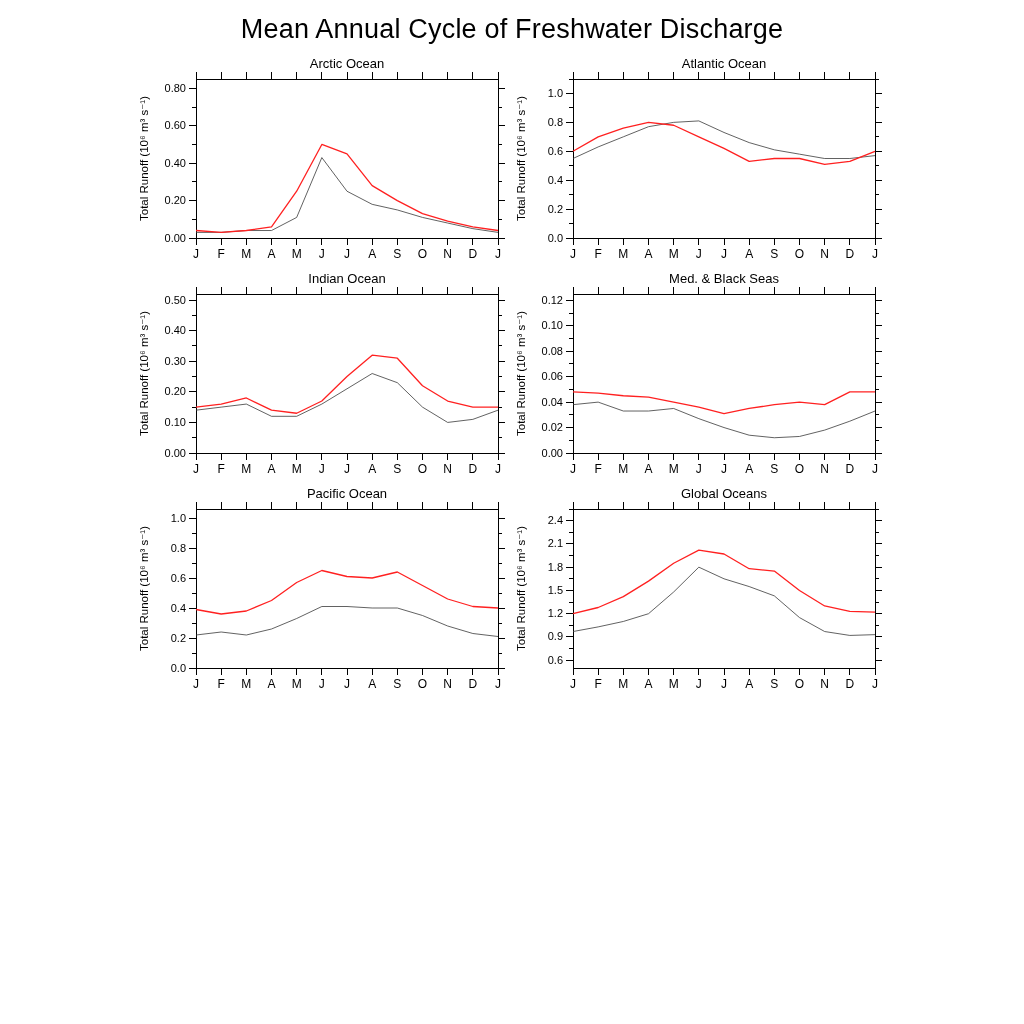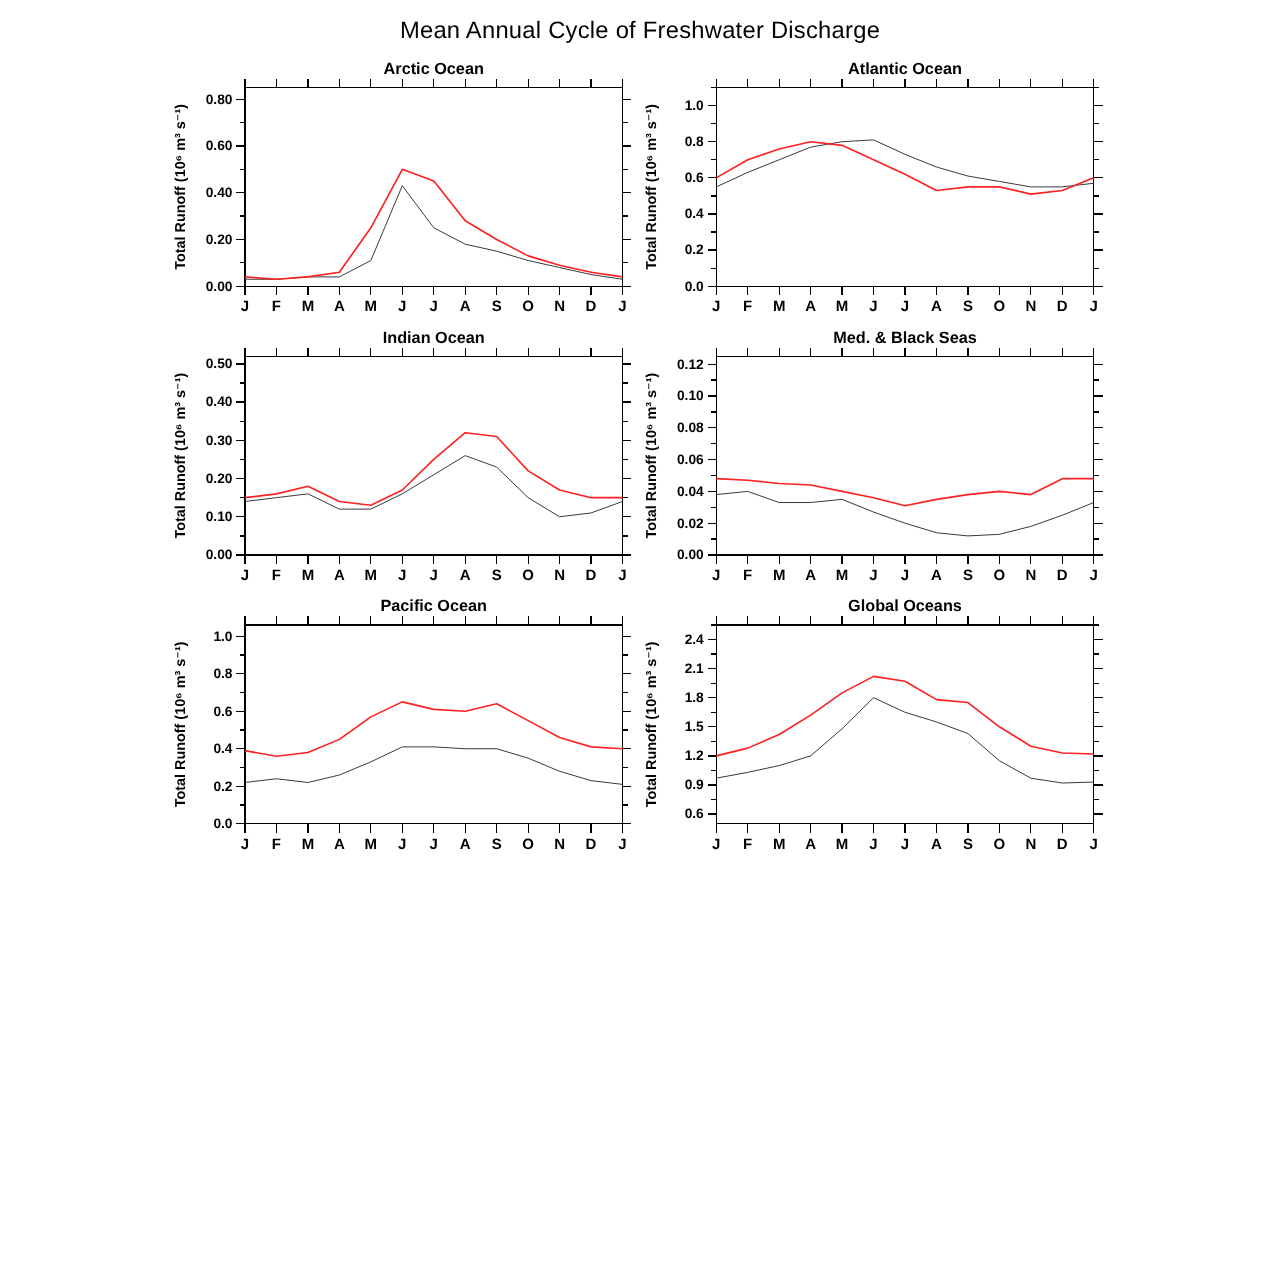--- a/index.html
+++ b/index.html
@@ -1,27 +1,26 @@
 <!DOCTYPE html>
 <html><head>
 <meta charset="utf-8">
 <style>
   html,body{margin:0;padding:0;}
   body{
     width:1024px;height:1024px;background:#ffffff;overflow:hidden;
     font-family:"Liberation Sans","DejaVu Sans",sans-serif;color:#000;
   }
   .title{
-    margin:14px 0 0 0;font-size:19px;font-weight:normal;text-align:center;
+    margin:14px 0 0 0;font-size:27px;font-weight:normal;text-align:center;
     line-height:1.15;letter-spacing:0.2px;
   }
   .grid{
     display:grid;grid-template-columns:372px 372px;column-gap:5px;row-gap:0;
     margin:10px 16px 0 136px;
-    font-weight:bold;
   }
   .cell{width:372px;height:215px;}
   svg text{font-family:"Liberation Sans","DejaVu Sans",sans-serif;fill:#000;}
   .legend{margin:42px 0 0 395px;width:600px;}
   .legend-row{display:flex;align-items:center;height:45px;}
   .legend-line{width:145px;flex:0 0 145px;}
   .legend-label{font-size:13.5px;white-space:nowrap;}
   .legend-label.center{width:400px;text-align:center;}
   .legend-label.left{margin-left:2px;}
 </style>

